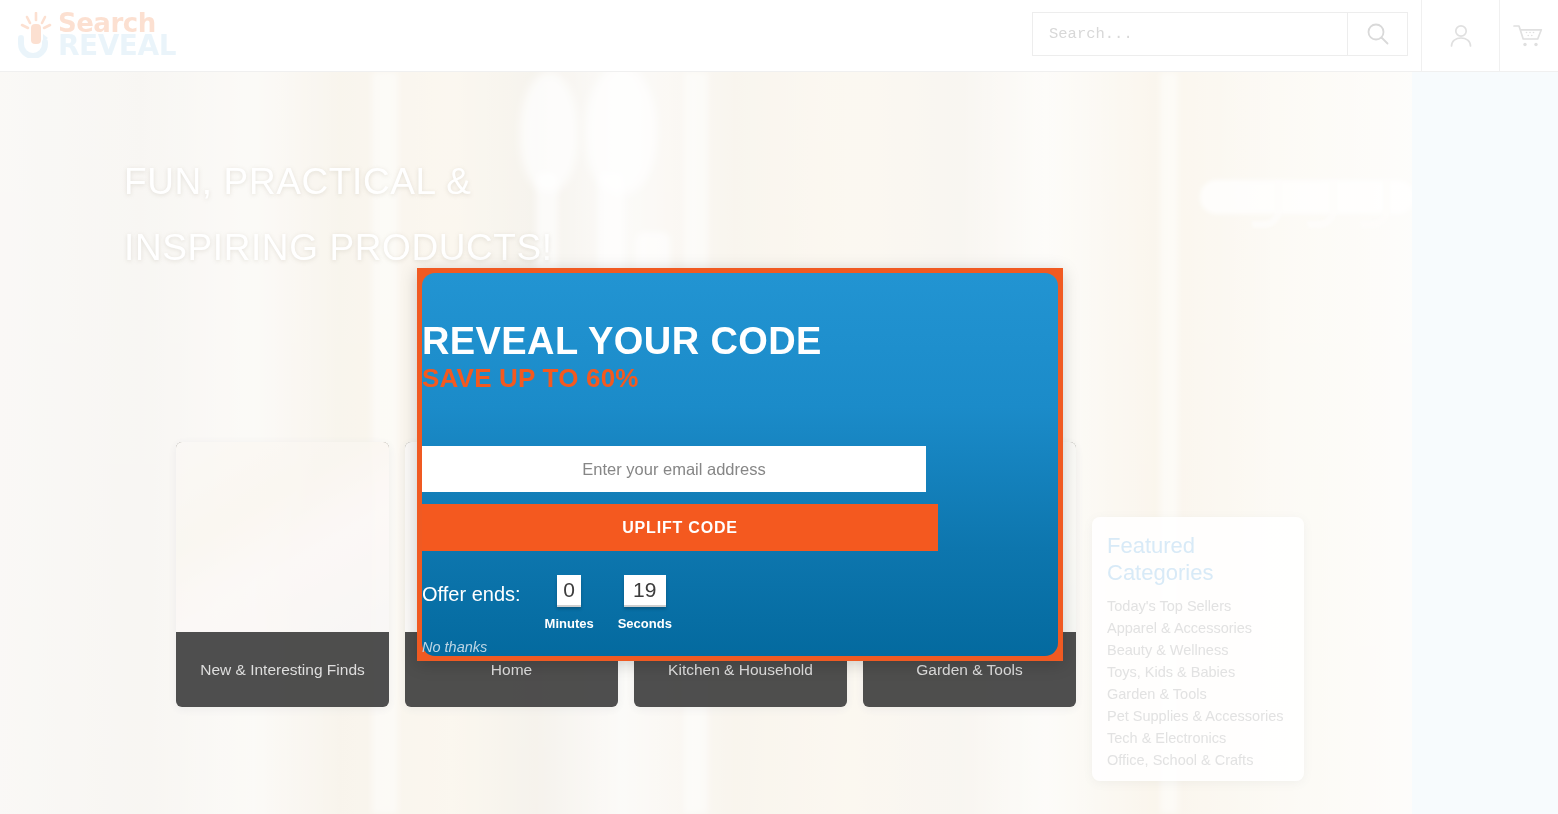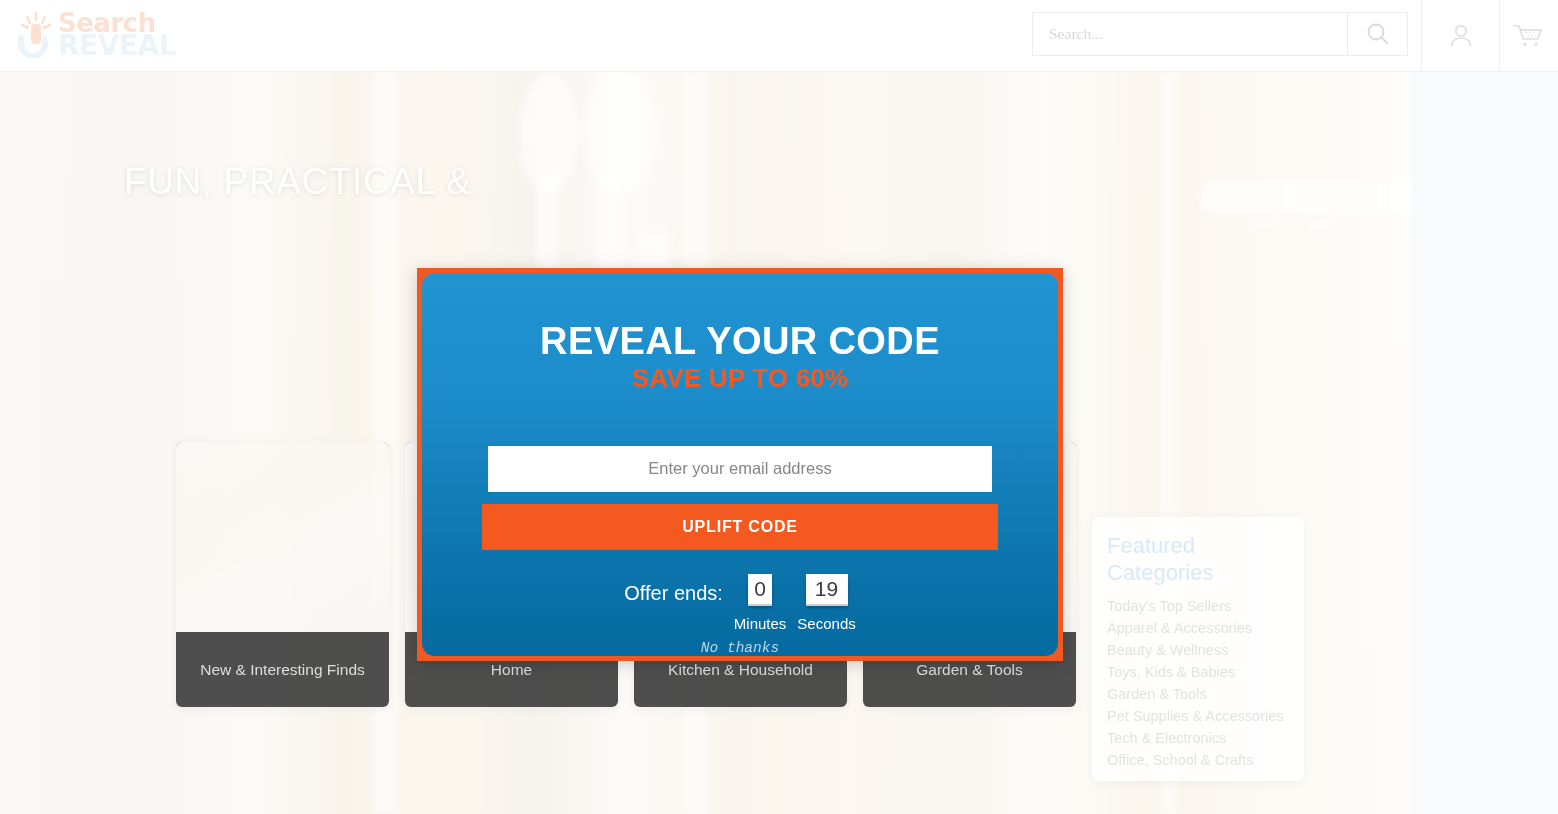--- a/index.html
+++ b/index.html
@@ -72,21 +72,21 @@
     border: 1px solid #ededed;
     background: #fff;
   }
   .search-input {
     flex: 1;
     border: none;
     outline: none;
     padding: 0 16px;
     font-size: 15.5px;
     color: #b8b8b8;
-    font-family: Liberation Serif, serif;
+    font-family: Liberation Mono, monospace;
     background: transparent;
   }
   .search-input::placeholder { color: #d8d8d8; }
   .search-btn {
     width: 60px;
     border: none;
     border-left: 1px solid #ededed;
     background: #fff;
     display: flex;
     align-items: center;
@@ -276,21 +276,20 @@
     padding: 5px;
     z-index: 60;
     box-shadow: 0 3px 16px rgba(0,0,0,0.18);
   }
   .modal-inner {
     width: 100%;
     height: 100%;
     background: linear-gradient(180deg, #2294d2 0%, #1b8bc9 35%, #0d76ae 72%, #046a9f 100%);
     display: flex;
     flex-direction: column;
-    align-items: center;
     border-radius: 13px;
   }
   .modal-title {
     margin-top: 47px;
     font-size: 38px;
     font-weight: bold;
     color: #ffffff;
     letter-spacing: 0.4px;
     font-family: "Liberation Sans", sans-serif;
   }
@@ -324,21 +323,21 @@
     font-size: 16px;
     font-weight: bold;
     letter-spacing: 0.8px;
     cursor: pointer;
     font-family: "Liberation Sans", sans-serif;
   }
   .timer-row {
     margin-top: 24px;
     display: flex;
     align-items: flex-start;
-    gap: 11px;
+    gap: 24px;
   }
   .timer-label {
     color: #ffffff;
     font-size: 20px;
     padding-top: 8px;
     font-family: "Liberation Sans", sans-serif;
   }
   .timer-unit {
     display: flex;
     flex-direction: column;
@@ -354,32 +353,32 @@
     justify-content: center;
     min-width: 24px;
     height: 30px;
     padding: 0 6px;
     box-shadow: 0 2px 0 #cfcfcf, 0 4px 3px rgba(0,0,0,0.22);
     font-family: "Liberation Sans", sans-serif;
   }
   .digit-box.wide { min-width: 42px; }
   .unit-label {
     margin-top: 11px;
-    font-size: 15px;
-    font-weight: normal;
+    font-size: 13px;
+    font-weight: bold;
     color: #ffffff;
     font-family: "Liberation Sans", sans-serif;
   }
   .no-thanks {
     margin-top: 8px;
     font-size: 14.5px;
     font-style: italic;
     color: #bcd5e4;
     cursor: pointer;
-    font-family: Liberation Mono, monospace;
+    font-family: Liberation Sans, sans-serif;
   }
 </style>
 </head>
 <body>
 
 <div class="page">
 
   <div class="hero">
     <div class="hero-photo"></div>
     <div class="ut ut1"></div>
@@ -391,20 +390,21 @@
     <div class="post p2"></div>
     <div class="post p3"></div>
     <div class="rail"></div>
     <div class="hook hk1"></div>
     <div class="hook hk2"></div>
     <div class="hook hk3"></div>
     <div class="hero-veil"></div>
 
     <div class="hero-title">
       <div>FUN, PRACTICAL &amp;</div>
+      <div>INSPIRING PRODUCTS!</div>
     </div>
   </div>
 
   <div class="cards">
     <div class="card">
       <div class="card-img ci-0">
           <div class="tint"></div>
         </div>
       <div class="card-label">New &amp; Interesting Finds</div>
     </div>

